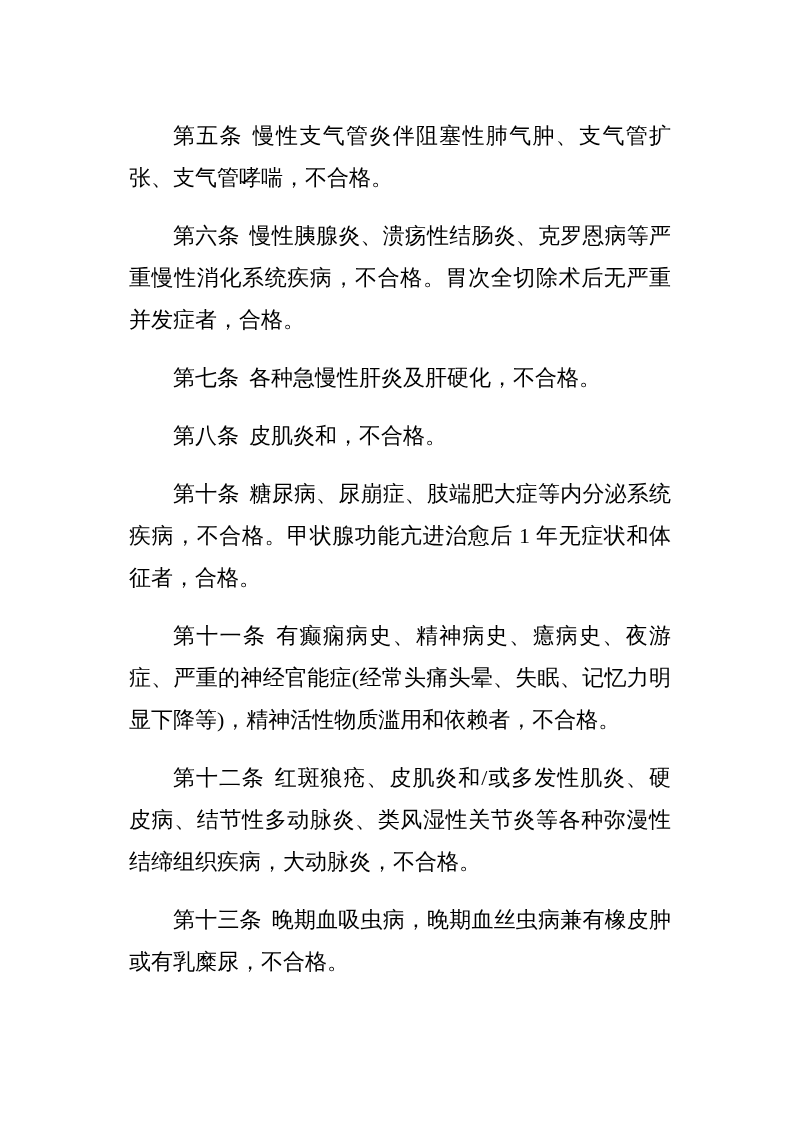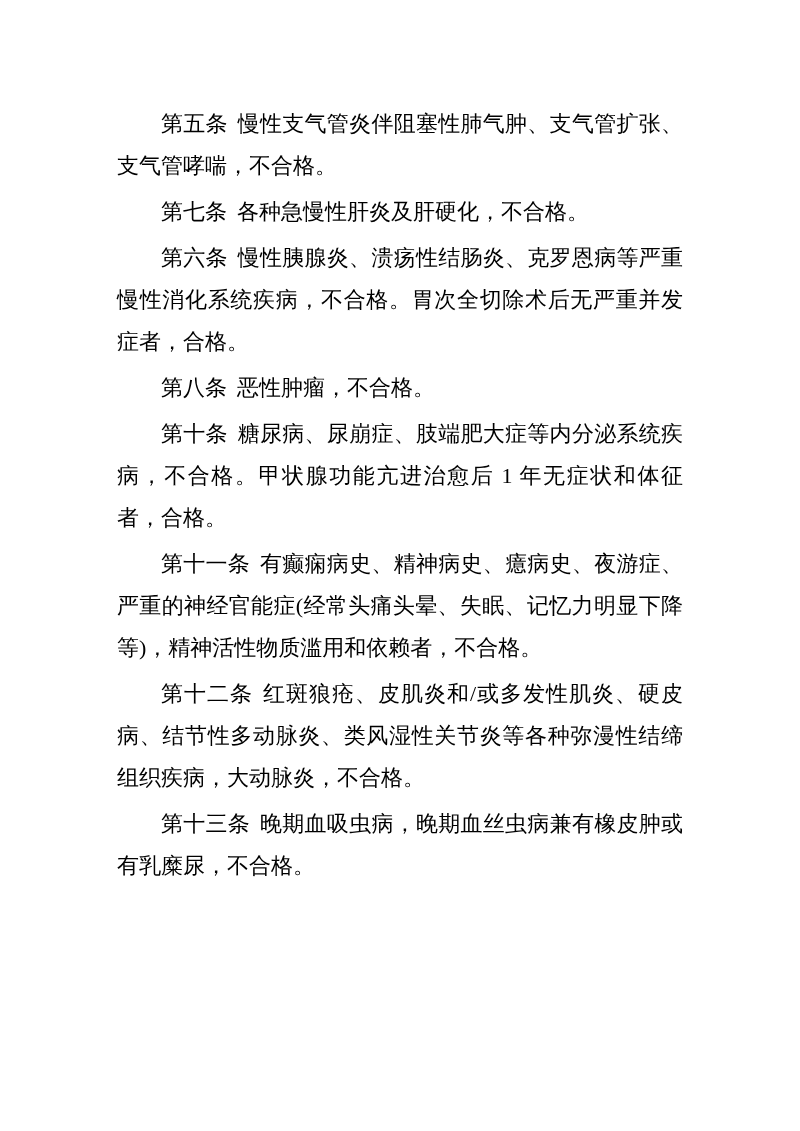--- a/index.html
+++ b/index.html
@@ -13,46 +13,46 @@
     overflow: hidden;
   }
   .page {
     box-sizing: border-box;
     width: 800px;
     height: 1131px;
     padding: 99px 113px 0 113px;
     background: #ffffff;
   }
   p.para {
-    margin: 4px;
+    margin: 16px;
     padding: 0;
     color: #000000;
     font-family: "Liberation Serif", "DejaVu Serif", serif;
     font-size: 22px;
     line-height: 42px;
     text-align: justify;
     text-indent: 2em;
     word-break: break-all;
   }
   .art-num {
     margin-right: 0.45em;
   }
 </style>
 </head>
 <body>
 
 <div class="page">
 
   <p class="para"><span class="art-num">第五条</span><span>慢性支气管炎伴阻塞性肺气肿、支气管扩张、支气管哮喘，不合格。</span></p>
 
+  <p class="para"><span class="art-num">第六条</span><span>慢性胰腺炎、溃疡性结肠炎、克罗恩病等严重慢性消化系统疾病，不合格。胃次全切除术后无严重并发症者，合格。</span></p>
+
   <p class="para"><span class="art-num">第七条</span><span>各种急慢性肝炎及肝硬化，不合格。</span></p>
 
-  <p class="para"><span class="art-num">第六条</span><span>慢性胰腺炎、溃疡性结肠炎、克罗恩病等严重慢性消化系统疾病，不合格。胃次全切除术后无严重并发症者，合格。</span></p>
-
-  <p class="para"><span class="art-num">第八条</span><span>恶性肿瘤，不合格。</span></p>
+  <p class="para"><span class="art-num">第八条</span><span>皮肌炎和，不合格。</span></p>
 
 
   <p class="para"><span class="art-num">第十条</span><span>糖尿病、尿崩症、肢端肥大症等内分泌系统疾病，不合格。甲状腺功能亢进治愈后 1 年无症状和体征者，合格。</span></p>
 
   <p class="para"><span class="art-num">第十一条</span><span>有癫痫病史、精神病史、癔病史、夜游症、严重的神经官能症(经常头痛头晕、失眠、记忆力明显下降等)，精神活性物质滥用和依赖者，不合格。</span></p>
 
   <p class="para"><span class="art-num">第十二条</span><span>红斑狼疮、皮肌炎和/或多发性肌炎、硬皮病、结节性多动脉炎、类风湿性关节炎等各种弥漫性结缔组织疾病，大动脉炎，不合格。</span></p>
 
   <p class="para"><span class="art-num">第十三条</span><span>晚期血吸虫病，晚期血丝虫病兼有橡皮肿或有乳糜尿，不合格。</span></p>
 

